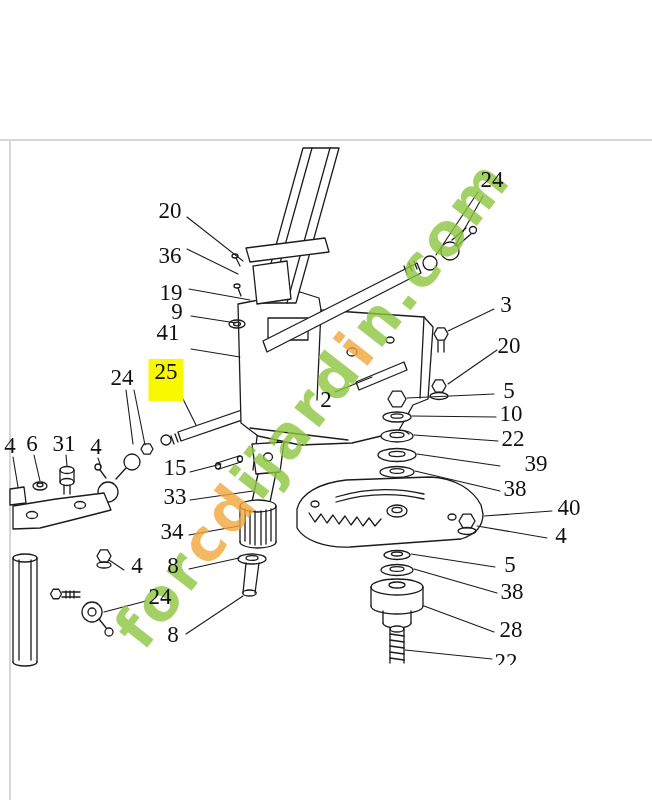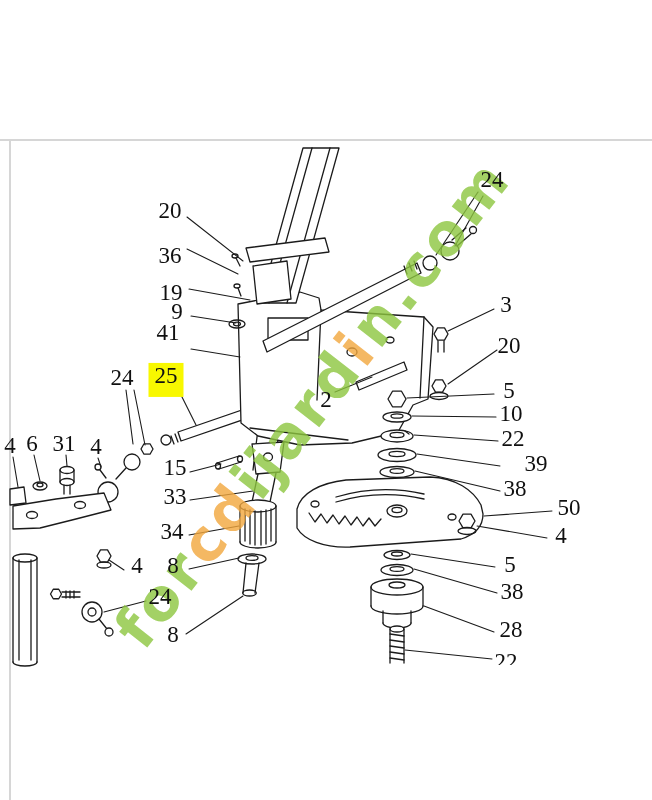--- a/index.html
+++ b/index.html
@@ -12,21 +12,21 @@
     position:absolute; left:105px; top:622px;
     transform:rotate(-52deg); transform-origin:0 0;
     font-family:"DejaVu Sans", sans-serif; font-weight:700;
     font-size:58px; letter-spacing:4px; line-height:1;
     white-space:nowrap; opacity:.8; pointer-events:none;
   }
   .plabel {
     position:absolute; transform:translate(-50%,-50%);
     font-size:23px; color:#101010; white-space:nowrap; line-height:1.05;
   }
-  .plabel.highlight { background:#f8f800; padding:1px 6px 9px; }
+  .plabel.highlight { background:#f8f800; padding:1px 6px 17px; }
   .plabel.clipped { transform:translate(-50%,0); height:15px; overflow:hidden; }
 </style>
 </head>
 <body>
 
 <div class="page">
 
   <svg class="drawing" viewBox="0 0 652 800" xmlns="http://www.w3.org/2000/svg">
 
     <g stroke="#c9c9c9" stroke-width="1.5">
@@ -247,21 +247,21 @@
     <div class="plabel" style="left:506px;top:305px">3</div>
     <div class="plabel" style="left:509px;top:346px">20</div>
     <div class="plabel" style="left:122px;top:378px">24</div>
     <div class="plabel highlight" style="left:166px;top:380px">25</div>
     <div class="plabel" style="left:326px;top:400px">2</div>
     <div class="plabel" style="left:509px;top:391px">5</div>
     <div class="plabel" style="left:511px;top:414px">10</div>
     <div class="plabel" style="left:513px;top:439px">22</div>
     <div class="plabel" style="left:536px;top:464px">39</div>
     <div class="plabel" style="left:515px;top:489px">38</div>
-    <div class="plabel" style="left:569px;top:508px">50</div>
+    <div class="plabel" style="left:569px;top:508px">40</div>
     <div class="plabel" style="left:561px;top:536px">4</div>
     <div class="plabel" style="left:510px;top:565px">5</div>
     <div class="plabel" style="left:512px;top:592px">38</div>
     <div class="plabel" style="left:511px;top:630px">28</div>
     <div class="plabel clipped" style="left:506px;top:650px">22</div>
     <div class="plabel" style="left:10px;top:446px">4</div>
     <div class="plabel" style="left:32px;top:444px">6</div>
     <div class="plabel" style="left:64px;top:444px">31</div>
     <div class="plabel" style="left:96px;top:447px">4</div>
     <div class="plabel" style="left:175px;top:468px">15</div>

